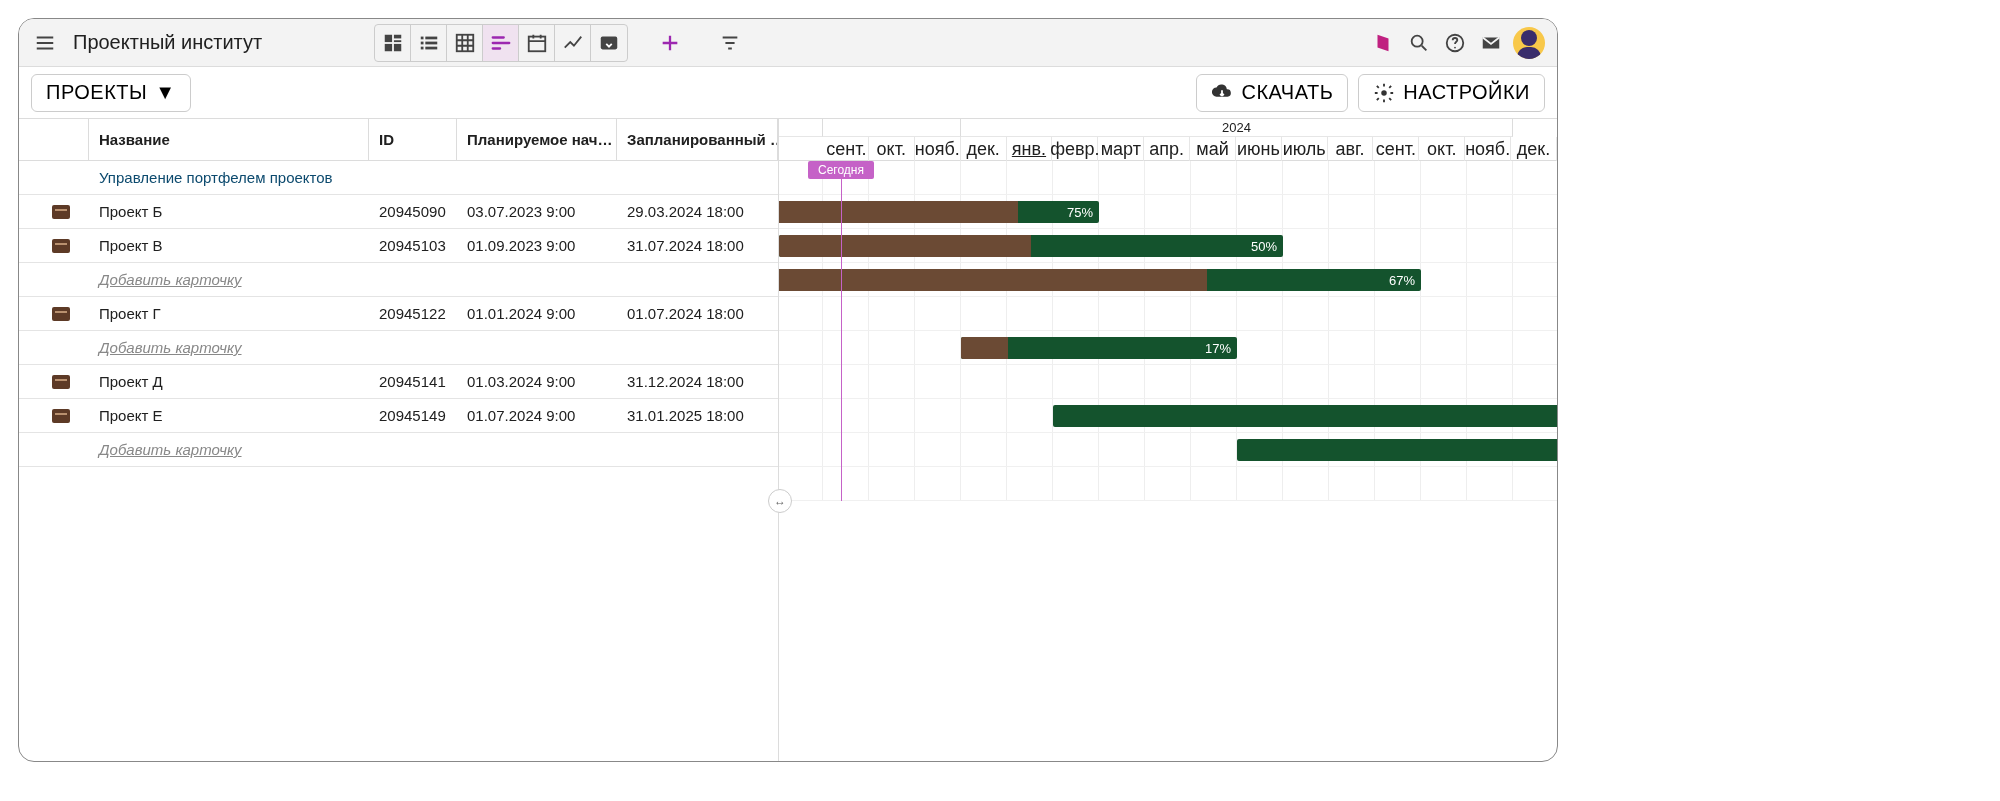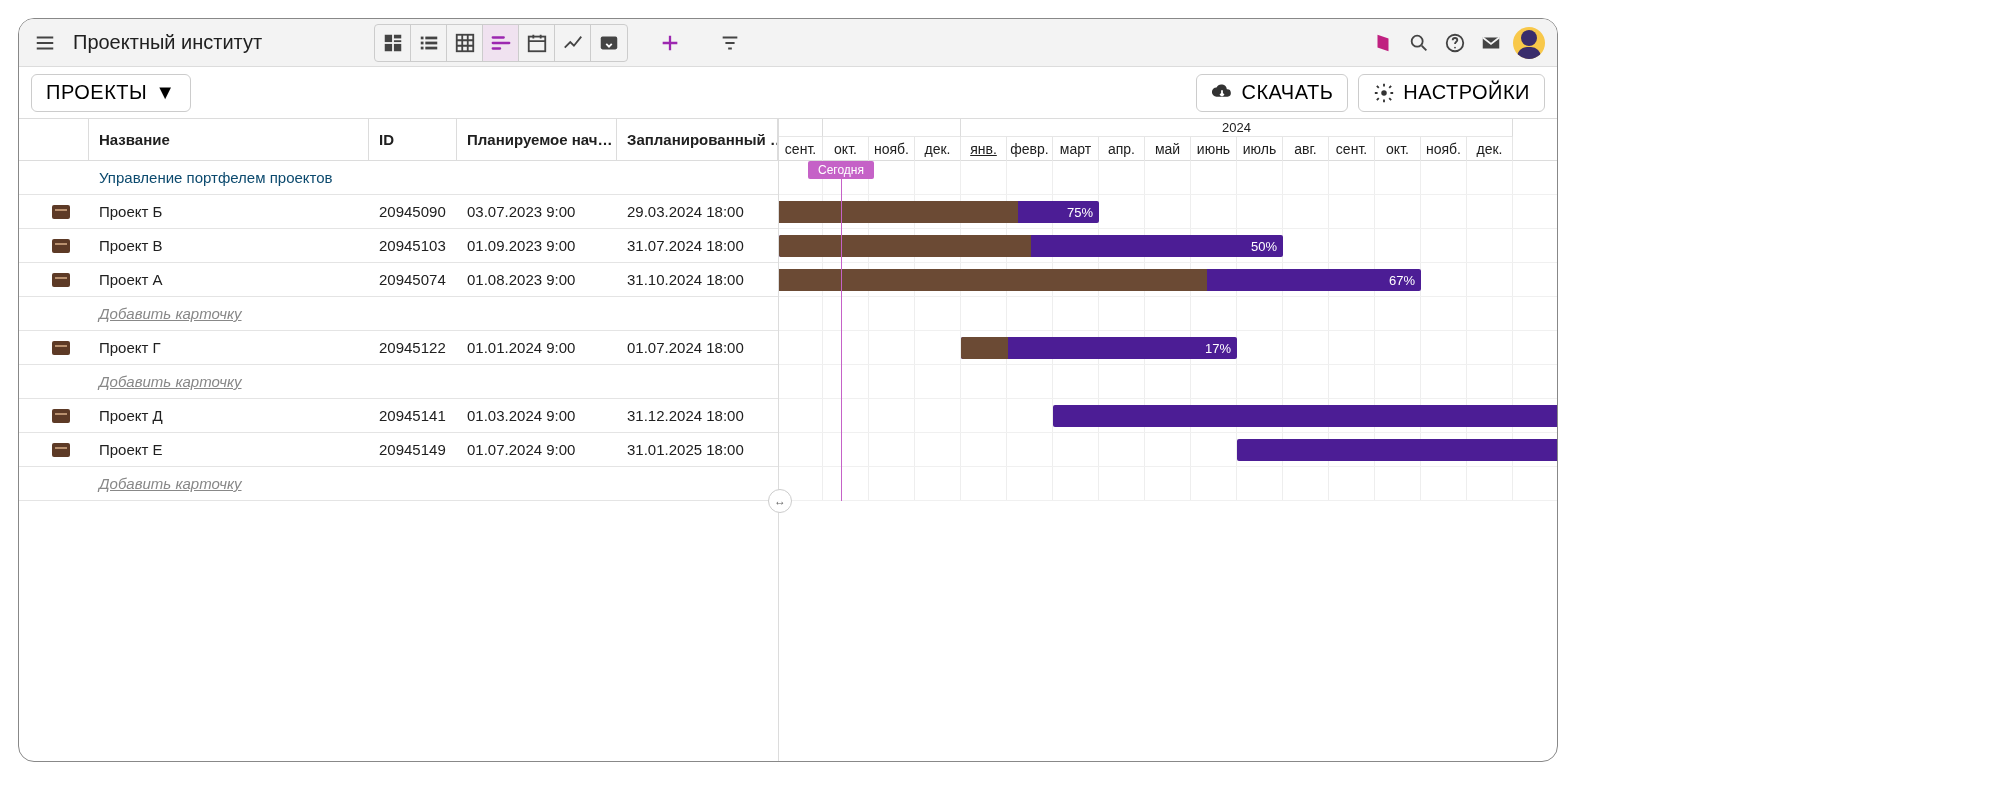--- a/index.html
+++ b/index.html
@@ -103,30 +103,30 @@
     border-radius:50%;
     display:flex; align-items:center; justify-content:center;
     font-size:12px; color:#666;
     z-index:5;
     cursor:ew-resize;
   }
 
   .timeline-header { height:42px; border-bottom:1px solid #dcdcdc; position:relative; }
   .year-row { height:18px; display:flex; font-size:13px; }
   .year-cell { text-align:center; border-right:1px solid #dcdcdc; border-bottom:1px solid #e6e6e6; display:flex; align-items:center; justify-content:center;}
-  .month-row { height:24px; display:flex; font-size:14px; }
+  .month-row { height:24px; display:flex; font-size:18px;margin-left:46px; }
   .month-cell { text-align:center; border-right:1px solid #e6e6e6; display:flex; align-items:center; justify-content:center;}
 
   .gantt-body { position:relative; }
   .gantt-row { height:34px; border-bottom:1px solid #f0f0f0; position:relative;}
   .grid-lines { position:absolute; inset:0; display:flex;}
   .grid-lines div { border-right:1px solid #eee;}
   .today-line { position:absolute; top:0; bottom:0; width:1px; background:#c562c7; z-index:3;}
   .today-badge { position:absolute; top:0; transform:translateX(-50%); background:#c562c7; color:#fff; font-size:12px; padding:2px 10px; border-radius:2px; z-index:4;}
-  .bar { position:absolute; height:22px; top:6px; border-radius:2px; background:#4c1d95; display:flex; align-items:center; justify-content:flex-end; padding-right:6px; color:#fff; font-size:13px; font-weight:500; overflow:visible;}
+  .bar { position:absolute; height:22px; top:6px; border-radius:2px; background:#14532d; display:flex; align-items:center; justify-content:flex-end; padding-right:6px; color:#fff; font-size:13px; font-weight:500; overflow:visible;}
   .bar .fill { position:absolute; left:0; top:0; bottom:0; background:#6b4a34; border-radius:2px 0 0 2px;}
   .bar .pct { position:relative; z-index:1;}
   svg { width:22px; height:22px; }
 </style>
 </head>
 <body>
 
 <div class="window">
 
   <div class="toolbar">
@@ -276,29 +276,20 @@
       <div class="td col4">29.03.2024 18:00</div>
           </div>
           <div class="tr">
       <div class="td col0">
               <span class="proj-ico"></span>
             </div>
       <div class="td col1">Проект В</div>
       <div class="td col2">20945103</div>
       <div class="td col3">01.09.2023 9:00</div>
       <div class="td col4">31.07.2024 18:00</div>
-          </div>
-          <div class="tr">
-      <div class="td col0">
-              <span class="proj-ico"></span>
-            </div>
-      <div class="td col1">Проект А</div>
-      <div class="td col2">20945074</div>
-      <div class="td col3">01.08.2023 9:00</div>
-      <div class="td col4">31.10.2024 18:00</div>
           </div>
           <div class="tr">
             <div class="td col0"></div>
             <div class="td add-card" style="flex:1">Добавить карточку</div>
           </div>
           <div class="tr">
       <div class="td col0">
               <span class="proj-ico"></span>
             </div>
       <div class="td col1">Проект Г</div>

